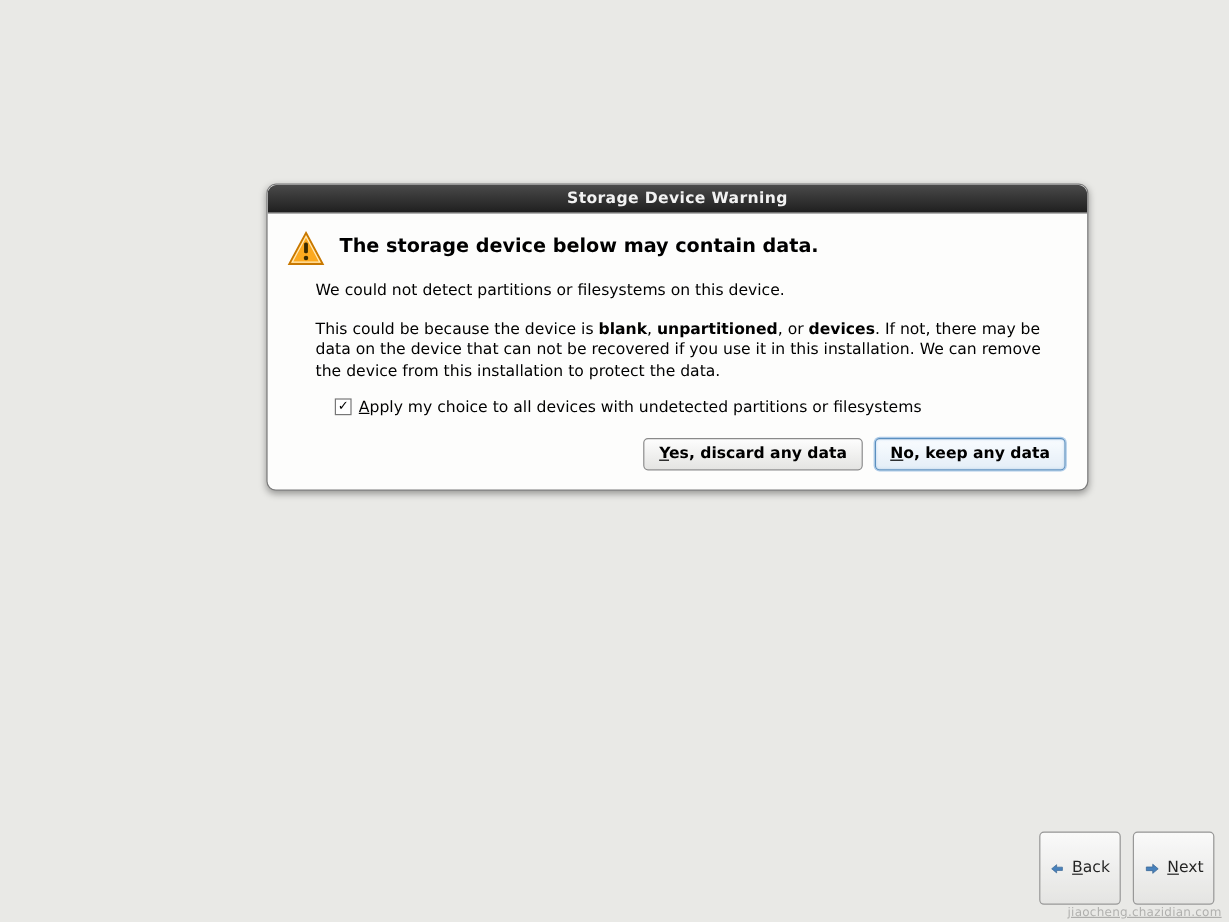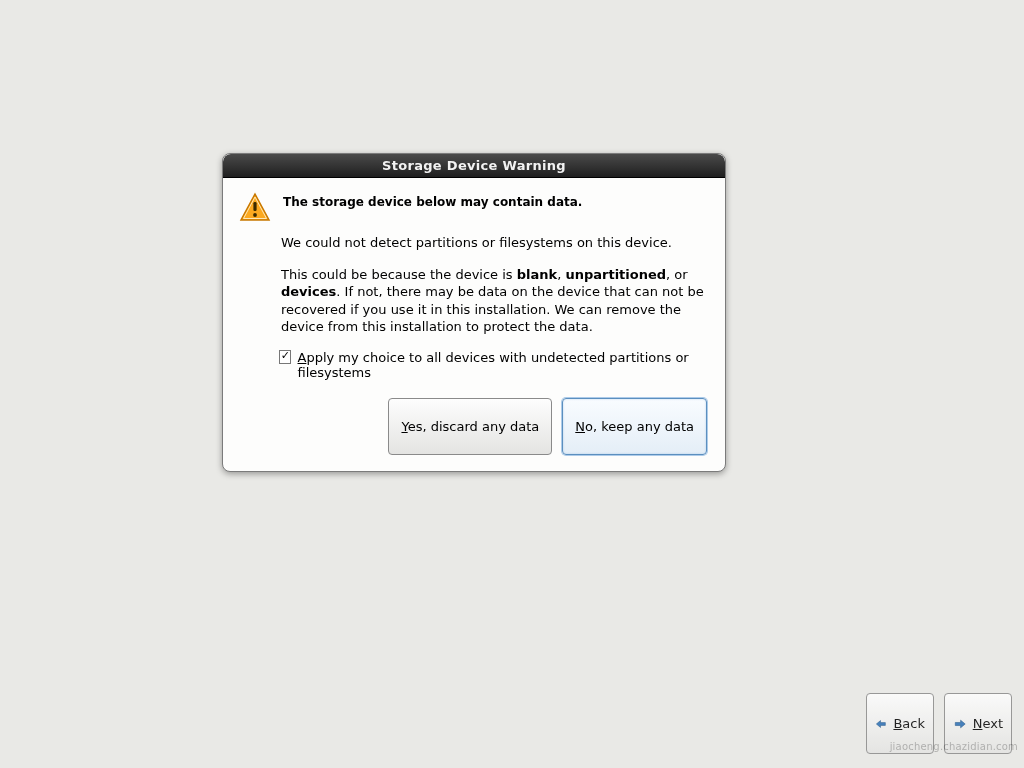--- a/index.html
+++ b/index.html
@@ -11,21 +11,21 @@
     font-size: 13px;
     color: #000;
     overflow: hidden;
     position: relative;
   }
 
   
   .dialog {
     position: absolute;
     left: 222px; top: 153px;
-    width: 504px;
+    width: 685px;
     background: #fdfdfc;
     border: 1px solid #7b7b7b;
     border-radius: 8px;
     box-shadow: 0 2px 6px rgba(0,0,0,0.35);
     overflow: hidden;
   }
   .titlebar {
     height: 24px;
     background: linear-gradient(#4a4a4a, #1f1f1f);
     border-bottom: 1px solid #000;
@@ -45,21 +45,21 @@
     display: flex;
     align-items: flex-start;
     gap: 12px;
     margin-bottom: 10px;
   }
   .warn-icon {
     width: 32px; height: 32px;
     flex: 0 0 32px;
   }
   .header-text {
-    font-size: 12px;
+    font-size: 16px;
     font-weight: bold;
     padding-top: 3px;
   }
   .device-row {
     display: flex;
     align-items: flex-start;
     gap: 12px;
     margin-left: 40px;
     margin-bottom: 14px;
   }
@@ -71,21 +71,21 @@
   .device-name {
     font-weight: bold;
     font-size: 13px;
   }
   .device-sub {
     font-size: 13px;
     color: #000;
   }
   .device-sub .gap { display:inline-block; width: 50px; }
   .para {
-    margin: 0 0 14px 42px;
+    margin: 0 0 14px 24px;
     line-height: 1.35;
     font-size: 13px;
   }
   .para b { font-weight: bold; }
   .checkbox-row {
     margin: 6px 0 18px 40px;
     display: flex;
     align-items: flex-start;
     gap: 6px;
     font-size: 13px;
@@ -107,27 +107,28 @@
     position: relative;
     top: -1px;
   }
   .underline-first::first-letter { text-decoration: underline; }
   .btn-row {
     display: flex;
     justify-content: flex-end;
     gap: 10px;
   }
   .btn {
-    padding: 20px 12px;
+    padding: 5px 12px;
     font-size: 13px;
     border: 1px solid #8a8a8a;
     border-radius: 4px;
     background: linear-gradient(#fdfdfd, #e4e4e2);
     cursor: pointer;
     color: #000;
+    font-weight: bold;
   }
   .btn.primary {
     border: 1px solid #5b8fbf;
     box-shadow: 0 0 0 1px rgba(120,170,220,0.6), inset 0 0 2px rgba(120,170,220,0.5);
     background: linear-gradient(#f9fcff, #e4eef7);
   }
   .btn .u { text-decoration: underline; }
 
   
   .nav-btns {
@@ -150,25 +151,26 @@
     justify-content: center;
     gap: 6px;
     opacity: 0.85;
   }
   .nav-btn .u { text-decoration: underline; }
   .arrow-svg { width: 18px; height: 14px; }
 
   
   .watermark {
     position: absolute;
-    right: 6px; bottom: 16px;
+    right: 6px; bottom: 2px;
     font-size: 10px;
     color: rgba(0,0,0,0.25);
     letter-spacing: 0.2px;
     pointer-events: none;
+    text-decoration: underline;
   }
 </style>
 </head>
 <body>
 
 <div class="dialog">
   <div class="titlebar">Storage Device Warning</div>
   <div class="dialog-body">
 
     <div class="header-row">

